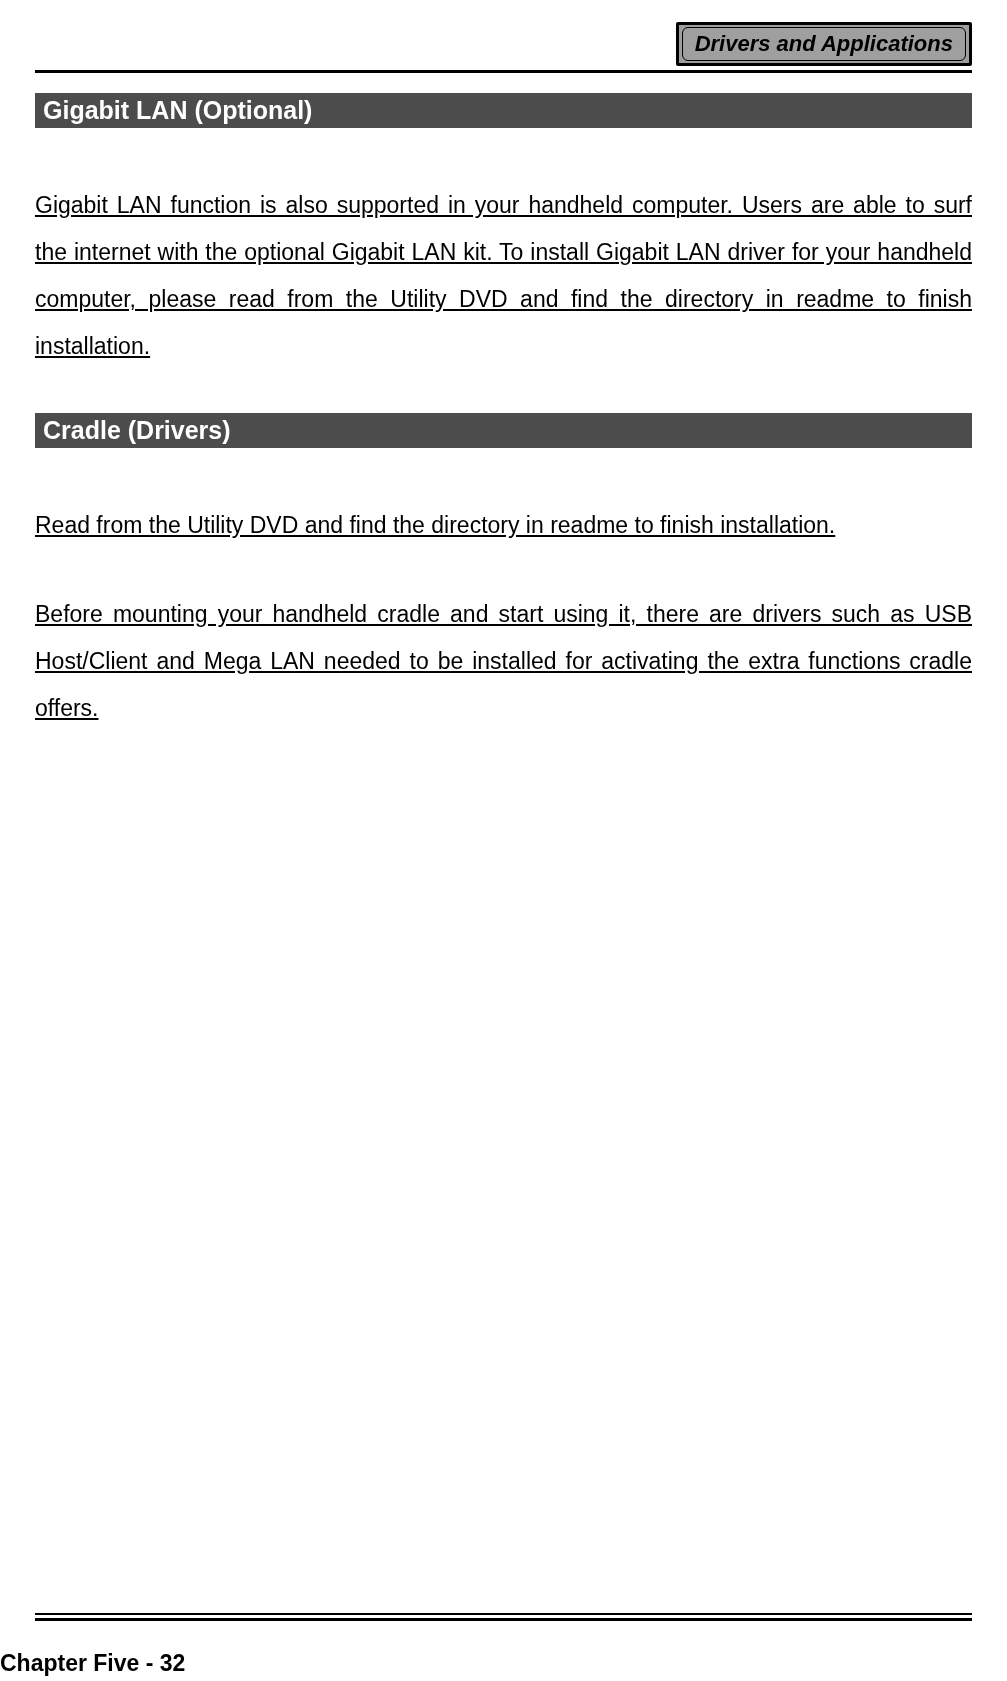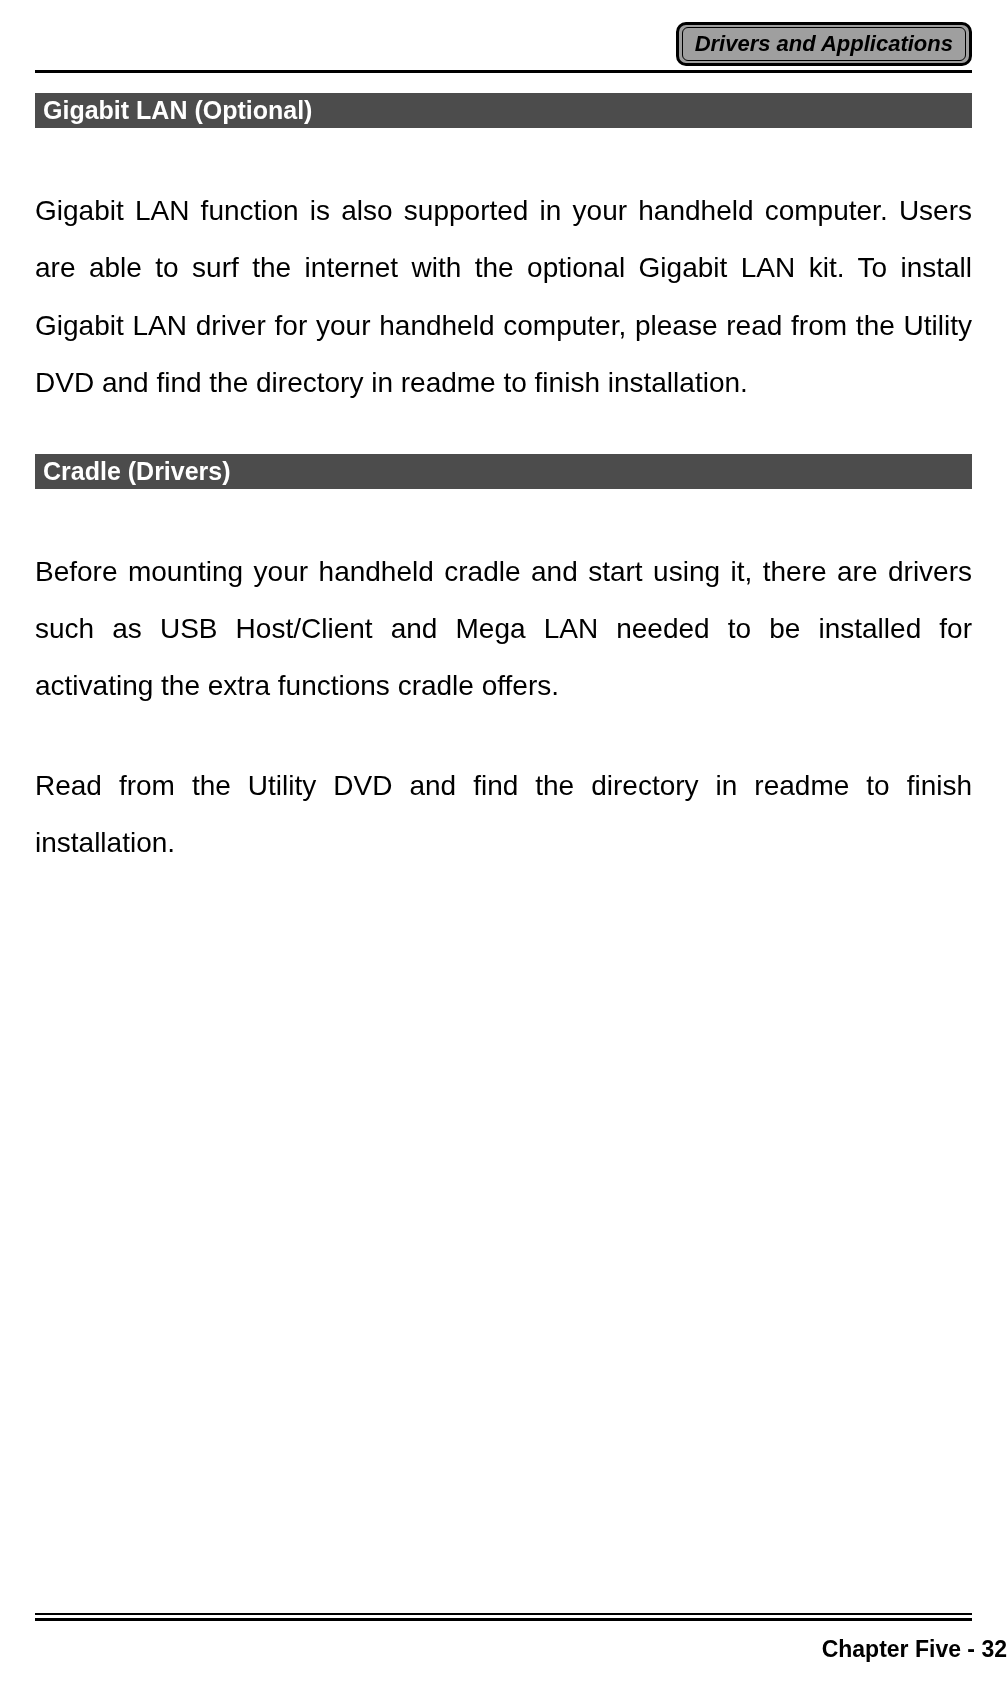--- a/index.html
+++ b/index.html
@@ -18,21 +18,21 @@
     .page-content {
       padding: 22px 35px 0 35px;
     }
     .header-row {
       display: flex;
       justify-content: flex-end;
       margin-bottom: 4px;
     }
     .header-badge {
       border: 3px solid #000000;
-      border-radius: 10px;
+      border-radius: 2px;
       padding: 2px 3px;
       background: #9f9f9f;
     }
     .header-badge-inner {
       border: 1px solid #000000;
       border-radius: 6px;
       padding: 3px 12px;
       font-style: italic;
       font-weight: bold;
       font-size: 22px;
@@ -44,43 +44,44 @@
     }
     .section-heading {
       background: #4c4c4c;
       color: #ffffff;
       font-weight: bold;
       font-size: 25px;
       padding: 3px 8px;
       margin-bottom: 54px;
     }
     .body-text {
-      font-size: 28px;
+      font-size: 23px;
       line-height: 2.05;
       text-align: justify;
       margin-bottom: 42px;
+      text-decoration: underline;
     }
     .footer-area {
       position: absolute;
       left: 35px;
       right: 35px;
       bottom: 60px;
     }
     .bottom-divider-1 {
       border-top: 2px solid #000000;
       margin-bottom: 3px;
     }
     .bottom-divider-2 {
       border-top: 3px solid #000000;
     }
     .page-number {
       position: absolute;
       width: 100%;
-      text-align: right;
-      bottom: 18px;
+      text-align: left;
+      bottom: 4px;
       font-weight: bold;
       font-size: 23px;
     }
   </style>
 </head>
 <body>
 
 <div class="page-content">
 
   <div class="header-row">
@@ -90,23 +91,23 @@
   </div>
 
   <div class="top-divider"></div>
 
   <div class="section-heading">Gigabit LAN (Optional)</div>
 
   <p class="body-text">Gigabit LAN function is also supported in your handheld computer. Users are able to surf the internet with the optional Gigabit LAN kit. To install Gigabit LAN driver for your handheld computer, please read from the Utility DVD and find the directory in readme to finish installation.</p>
 
   <div class="section-heading">Cradle (Drivers)</div>
 
+  <p class="body-text">Read from the Utility DVD and find the directory in readme to finish installation.</p>
+
   <p class="body-text">Before mounting your handheld cradle and start using it, there are drivers such as USB Host/Client and Mega LAN needed to be installed for activating the extra functions cradle offers.</p>
-
-  <p class="body-text">Read from the Utility DVD and find the directory in readme to finish installation.</p>
 
 </div>
 
 <div class="footer-area">
   <div class="bottom-divider-1"></div>
   <div class="bottom-divider-2"></div>
 </div>
 
 <div class="page-number">Chapter Five - 32</div>
 

